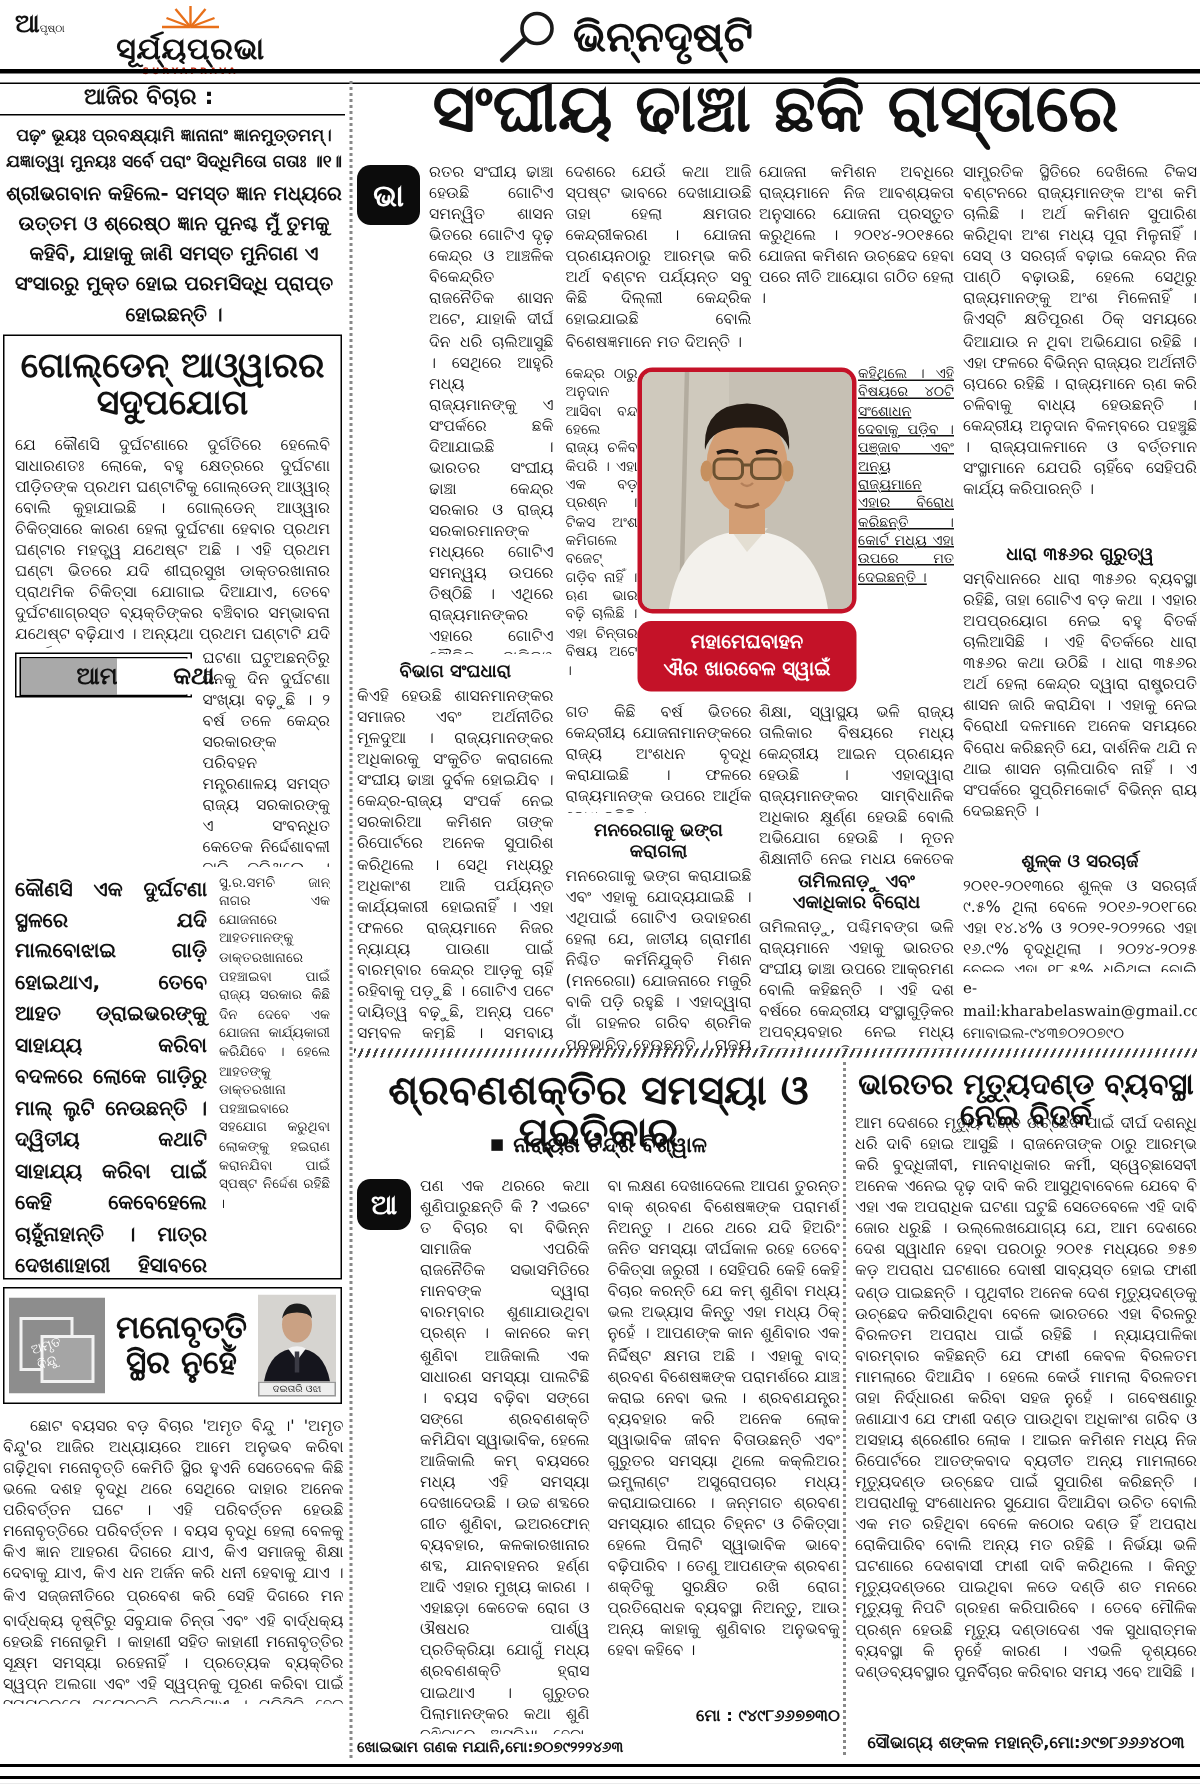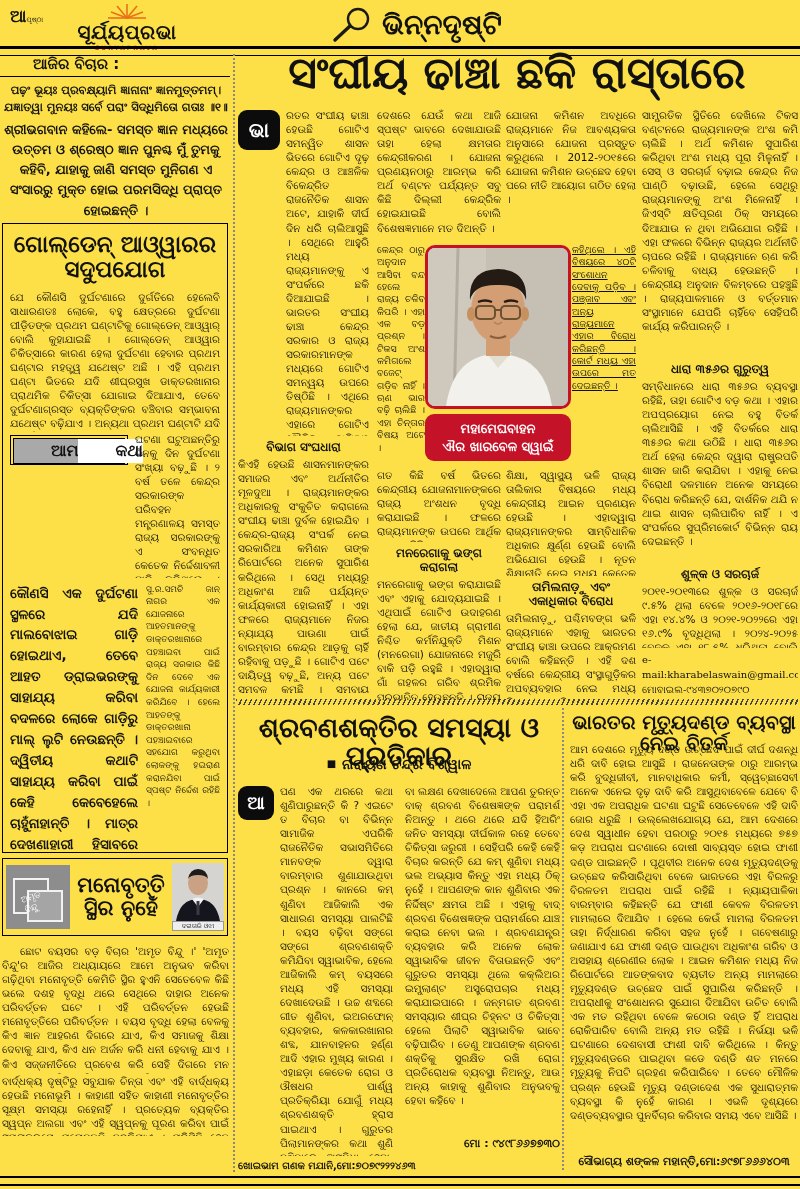--- a/index.html
+++ b/index.html
@@ -1,16 +1,16 @@
 <!DOCTYPE html>
 <html><head>
 <meta charset="utf-8">
 <style>
   html,body{margin:0;padding:0;background:#d9d9d9;}
-  .page{position:relative;width:800px;height:1189px;background:#fde047;margin:0 auto;
+  .page{position:relative;width:800px;height:1189px;background:#ffffff;margin:0 auto;
         font-family:"DejaVu Sans","Liberation Sans",sans-serif;color:#111;overflow:hidden;}
   .abs{position:absolute;}
   .bodytxt{font-size:10.5px;line-height:1.34;text-align:justify;overflow:hidden;}
   .small{font-size:9.5px;line-height:1.3;}
 
   
   .pagetag{left:10px;top:6px;font-size:17px;font-weight:bold;}
   .pagetag small{font-size:7px;font-weight:normal;}
   .brand{left:62px;top:2px;width:130px;text-align:center;}
   .brand-name{font-size:20px;font-weight:bold;letter-spacing:.5px;}
@@ -20,21 +20,21 @@
   .rule2{left:0;top:46px;width:800px;height:6px;border-top:3px solid #000;border-bottom:1px solid #000;}
 
   
   .vsep1{left:233px;top:54px;height:1118px;border-left:2px dotted #888;}
   .vsep2{left:562px;top:708px;height:462px;border-left:2px dotted #888;}
   .hatch{left:236px;top:699px;width:562px;height:6px;
          background:repeating-linear-gradient(115deg,#444 0 1.5px,transparent 1.5px 4.5px);}
   .botrule{left:0;top:1176px;width:800px;height:6px;border-top:2px solid #000;border-bottom:2px solid #000;}
 
   
-  .thought-label{left:33px;top:55px;font-size:15px;font-weight:bold;}
+  .thought-label{left:56px;top:55px;font-size:15px;font-weight:bold;}
   .thought-rule{left:0;top:76px;width:230px;border-top:1.5px solid #000;}
   .verse{left:2px;top:82px;width:228px;font-size:11.5px;font-weight:bold;text-align:center;line-height:1.45;}
   .gita{left:2px;top:120px;width:228px;font-size:13px;font-weight:bold;text-align:center;line-height:1.55;}
 
   .goldenbox{left:2px;top:223px;width:226px;height:630px;border:1.5px solid #000;padding:6px 7px;box-sizing:border-box;overflow:hidden;}
   .golden-head{font-size:23px;font-weight:bold;text-align:center;line-height:1.1;margin:2px 0 7px;}
   .ama-badge{float:left;width:118px;height:30px;border:1px solid #000;padding:2px;margin:3px 7px 2px 0;box-sizing:border-box;}
   .ama-in{display:flex;height:100%;border:1px solid #000;}
   .ama-in span{flex:1;display:flex;align-items:center;justify-content:center;font-weight:bold;font-size:16px;padding-left:37px;}
   .ama-1{background:#a9a9a9;}
@@ -193,21 +193,21 @@
 
     <div class="mcol c2">
       <div class="bodytxt topblock">ଦେଶରେ ଯେଉଁ କଥା ଆଜି ସ୍ପଷ୍ଟ ଭାବରେ ଦେଖାଯାଉଛି ତାହା ହେଲା କ୍ଷମତାର କେନ୍ଦ୍ରୀକରଣ । ଯୋଜନା ପ୍ରଣୟନଠାରୁ ଆରମ୍ଭ କରି ଅର୍ଥ ବଣ୍ଟନ ପର୍ଯ୍ୟନ୍ତ ସବୁ କିଛି ଦିଲ୍ଲୀ କେନ୍ଦ୍ରିକ ହୋଇଯାଇଛି ବୋଲି ବିଶେଷଜ୍ଞମାନେ ମତ ଦିଅନ୍ତି ।</div>
       <div class="bodytxt strip-l small">କେନ୍ଦ୍ର ଠାରୁ ଅନୁଦାନ ଆସିବା ବନ୍ଦ ହେଲେ ରାଜ୍ୟ ଚଳିବ କିପରି । ଏହା ଏକ ବଡ଼ ପ୍ରଶ୍ନ । ଟିକସ ଅଂଶ କମିଗଲେ ବଜେଟ୍ ଗଡ଼ିବ ନାହିଁ । ଋଣ ଭାର ବଢ଼ି ଚାଲିଛି । ଏହା ଚିନ୍ତାର ବିଷୟ ଅଟେ ।</div>
       <div class="bodytxt" style="height:74px;">ଗତ କିଛି ବର୍ଷ ଭିତରେ କେନ୍ଦ୍ରୀୟ ଯୋଜନାମାନଙ୍କରେ ରାଜ୍ୟ ଅଂଶଧନ ବୃଦ୍ଧି କରାଯାଇଛି । ଫଳରେ ରାଜ୍ୟମାନଙ୍କ ଉପରେ ଆର୍ଥିକ ବୋଝ ବଢ଼ିଛି ।</div>
       <div class="subhead">ମନରେଗାକୁ ଭଙ୍ଗ କରାଗଲା</div>
       <div class="bodytxt" style="height:128px;">ମନରେଗାକୁ ଭଙ୍ଗ କରାଯାଇଛି ଏବଂ ଏହାକୁ ଯୋଦ୍ୟଯାଇଛି । ଏଥିପାଇଁ ଗୋଟିଏ ଉଦାହରଣ ହେଲା ଯେ, ଜାତୀୟ ଗ୍ରାମୀଣ ନିଶ୍ଚିତ କର୍ମନିଯୁକ୍ତି ମିଶନ (ମନରେଗା) ଯୋଜନାରେ ମଜୁରି ବାକି ପଡ଼ି ରହୁଛି । ଏହାଦ୍ୱାରା ଗାଁ ଗହଳର ଗରିବ ଶ୍ରମିକ ପ୍ରଭାବିତ ହେଉଛନ୍ତି । ରାଜ୍ୟ ସରକାରଙ୍କୁ ନିଜ ପାଣ୍ଠିରୁ ମଜୁରି ଦେବାକୁ ପଡ଼ୁଛି । ଏହାକୁ ଗ୍ରାମୀଣ ଅଞ୍ଚଳର ଲୋକେ ଭଲ ଭାବରେ ଜାଣନ୍ତି ।</div>
     </div>
 
     <div class="mcol c3">
-      <div class="bodytxt topblock">ଯୋଜନା କମିଶନ ଅବଧିରେ ରାଜ୍ୟମାନେ ନିଜ ଆବଶ୍ୟକତା ଅନୁସାରେ ଯୋଜନା ପ୍ରସ୍ତୁତ କରୁଥିଲେ । 2012-୨୦୧୫ରେ ଯୋଜନା କମିଶନ ଉଚ୍ଛେଦ ହେବା ପରେ ନୀତି ଆୟୋଗ ଗଠିତ ହେଲା ।</div>
+      <div class="bodytxt topblock">ଯୋଜନା କମିଶନ ଅବଧିରେ ରାଜ୍ୟମାନେ ନିଜ ଆବଶ୍ୟକତା ଅନୁସାରେ ଯୋଜନା ପ୍ରସ୍ତୁତ କରୁଥିଲେ । ୨୦୧୪-୨୦୧୫ରେ ଯୋଜନା କମିଶନ ଉଚ୍ଛେଦ ହେବା ପରେ ନୀତି ଆୟୋଗ ଗଠିତ ହେଲା ।</div>
       <div class="bodytxt strip-r small">କହିଥିଲେ । ଏହି ବିଷୟରେ ୪୦ଟି ସଂଶୋଧନ ଦେବାକୁ ପଡ଼ିବ । ପଞ୍ଜାବ ଏବଂ ଅନ୍ୟ ରାଜ୍ୟମାନେ ଏହାର ବିରୋଧ କରିଛନ୍ତି । କୋର୍ଟ ମଧ୍ୟ ଏହା ଉପରେ ମତ ଦେଇଛନ୍ତି ।</div>
       <div class="bodytxt" style="height:108px;">ଶିକ୍ଷା, ସ୍ୱାସ୍ଥ୍ୟ ଭଳି ରାଜ୍ୟ ତାଲିକାର ବିଷୟରେ ମଧ୍ୟ କେନ୍ଦ୍ରୀୟ ଆଇନ ପ୍ରଣୟନ ହେଉଛି । ଏହାଦ୍ୱାରା ରାଜ୍ୟମାନଙ୍କର ସାମ୍ବିଧାନିକ ଅଧିକାର କ୍ଷୁର୍ଣ୍ଣ ହେଉଛି ବୋଲି ଅଭିଯୋଗ ହେଉଛି । ନୂତନ ଶିକ୍ଷାନୀତି ନେଇ ମଧ୍ୟ କେତେକ ରାଜ୍ୟ ଆପତ୍ତି ଉଠାଇଛନ୍ତି ।</div>
       <div class="subhead">ତାମିଲନାଡ଼ୁ ଏବଂ ଏକାଧିକାର ବିରୋଧ</div>
       <div class="bodytxt" style="height:88px;">ତାମିଲନାଡ଼ୁ, ପଶ୍ଚିମବଙ୍ଗ ଭଳି ରାଜ୍ୟମାନେ ଏହାକୁ ଭାରତର ସଂଘୀୟ ଢାଞ୍ଚା ଉପରେ ଆକ୍ରମଣ ବୋଲି କହିଛନ୍ତି । ଏହି ଦଶ ବର୍ଷରେ କେନ୍ଦ୍ରୀୟ ସଂସ୍ଥାଗୁଡ଼ିକର ଅପବ୍ୟବହାର ନେଇ ମଧ୍ୟ ବିରୋଧୀ ଶାସିତ ରାଜ୍ୟମାନେ ଅଭିଯୋଗ କରୁଛନ୍ତି ।</div>
     </div>
 
     <div class="mcol c4">
       <div class="bodytxt" style="height:250px;">ସାମ୍ପ୍ରତିକ ସ୍ଥିତିରେ ଦେଖିଲେ ଟିକସ ବଣ୍ଟନରେ ରାଜ୍ୟମାନଙ୍କ ଅଂଶ କମି ଚାଲିଛି । ଅର୍ଥ କମିଶନ ସୁପାରିଶ କରିଥିବା ଅଂଶ ମଧ୍ୟ ପୂରା ମିଳୁନାହିଁ । ସେସ୍ ଓ ସରଚାର୍ଜ ବଢ଼ାଇ କେନ୍ଦ୍ର ନିଜ ପାଣ୍ଠି ବଢ଼ାଉଛି, ହେଲେ ସେଥିରୁ ରାଜ୍ୟମାନଙ୍କୁ ଅଂଶ ମିଳେନାହିଁ । ଜିଏସ୍‌ଟି କ୍ଷତିପୂରଣ ଠିକ୍ ସମୟରେ ଦିଆଯାଉ ନ ଥିବା ଅଭିଯୋଗ ରହିଛି । ଏହା ଫଳରେ ବିଭିନ୍ନ ରାଜ୍ୟର ଅର୍ଥନୀତି ଚାପରେ ରହିଛି । ରାଜ୍ୟମାନେ ଋଣ କରି ଚଳିବାକୁ ବାଧ୍ୟ ହେଉଛନ୍ତି । କେନ୍ଦ୍ରୀୟ ଅନୁଦାନ ବିଳମ୍ବରେ ପହଞ୍ଚୁଛି । ରାଜ୍ୟପାଳମାନେ ଓ ବର୍ତ୍ତମାନ ସଂସ୍ଥାମାନେ ଯେପରି ଚାହିଁବେ ସେହିପରି କାର୍ଯ୍ୟ କରିପାରନ୍ତି ।</div>
       <div class="subhead">ଧାରା ୩୫୬ର ଗୁରୁତ୍ୱ</div>
       <div class="bodytxt" style="height:184px;">ସମ୍ବିଧାନରେ ଧାରା ୩୫୬ର ବ୍ୟବସ୍ଥା ରହିଛି, ତାହା ଗୋଟିଏ ବଡ଼ କଥା । ଏହାର ଅପପ୍ରୟୋଗ ନେଇ ବହୁ ବିତର୍କ ଚାଲିଆସିଛି । ଏହି ବିତର୍କରେ ଧାରା ୩୫୬ର କଥା ଉଠିଛି । ଧାରା ୩୫୬ର ଅର୍ଥ ହେଲା କେନ୍ଦ୍ର ଦ୍ୱାରା ରାଷ୍ଟ୍ରପତି ଶାସନ ଜାରି କରାଯିବା । ଏହାକୁ ନେଇ ବିରୋଧୀ ଦଳମାନେ ଅନେକ ସମୟରେ ବିରୋଧ କରିଛନ୍ତି ଯେ, ଦାର୍ଶନିକ ଥଯି ନ ଥାଇ ଶାସନ ଚାଲିପାରିବ ନାହିଁ । ଏ ସଂପର୍କରେ ସୁପ୍ରିମକୋର୍ଟ ବିଭିନ୍ନ ରାୟ ଦେଇଛନ୍ତି ।</div>

